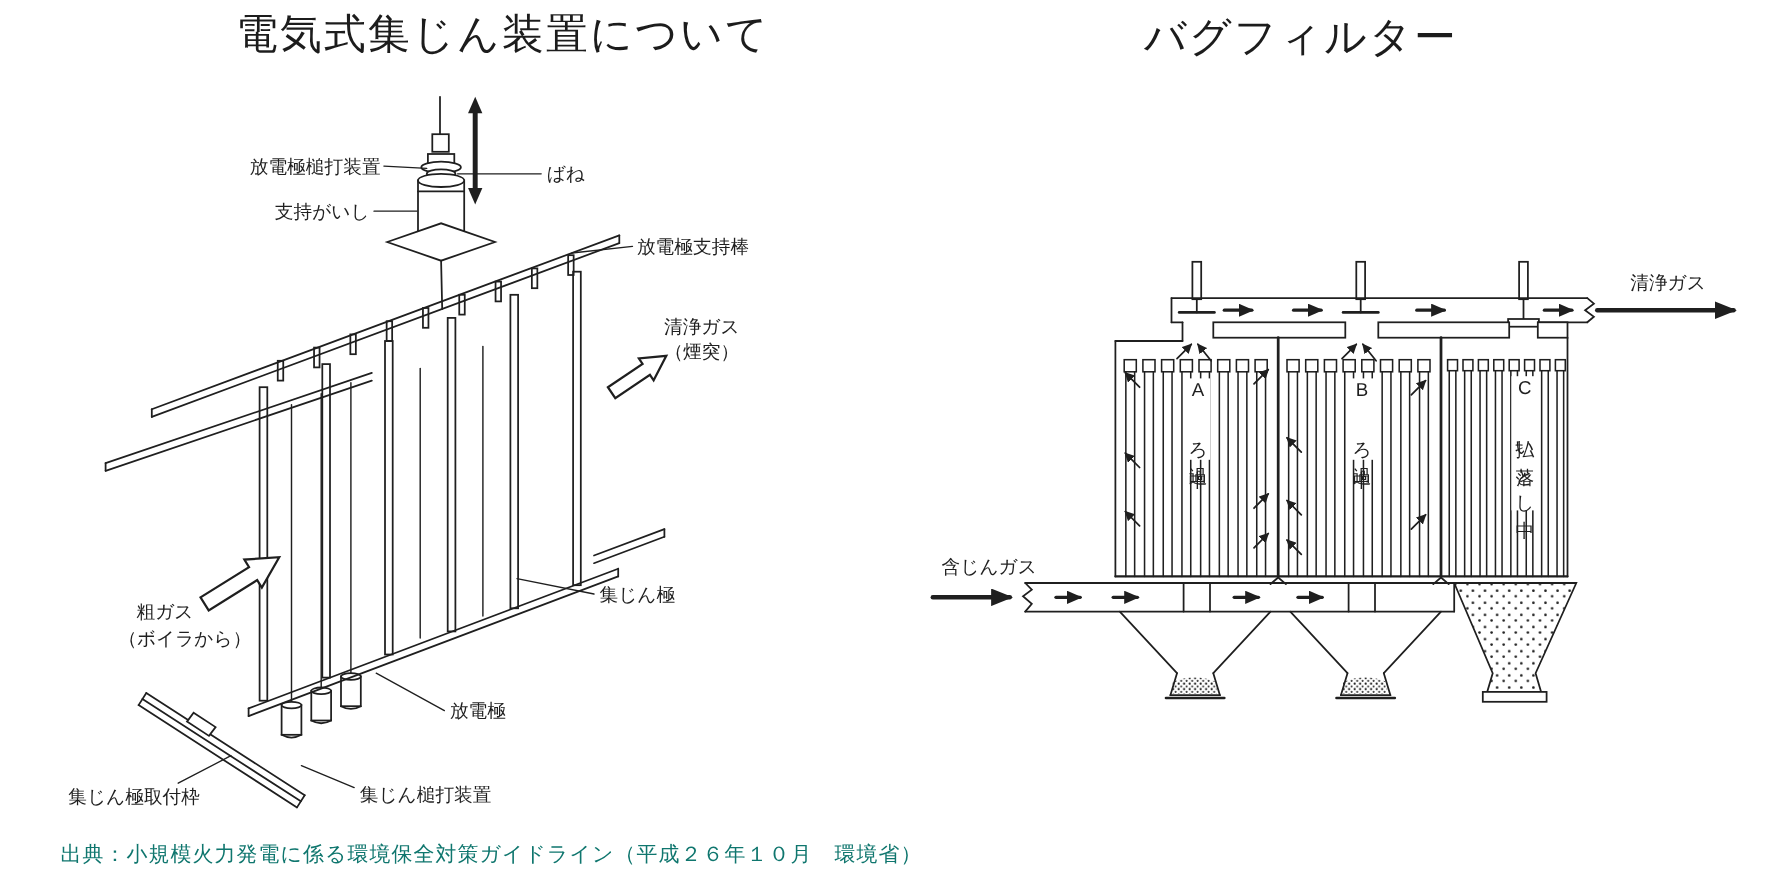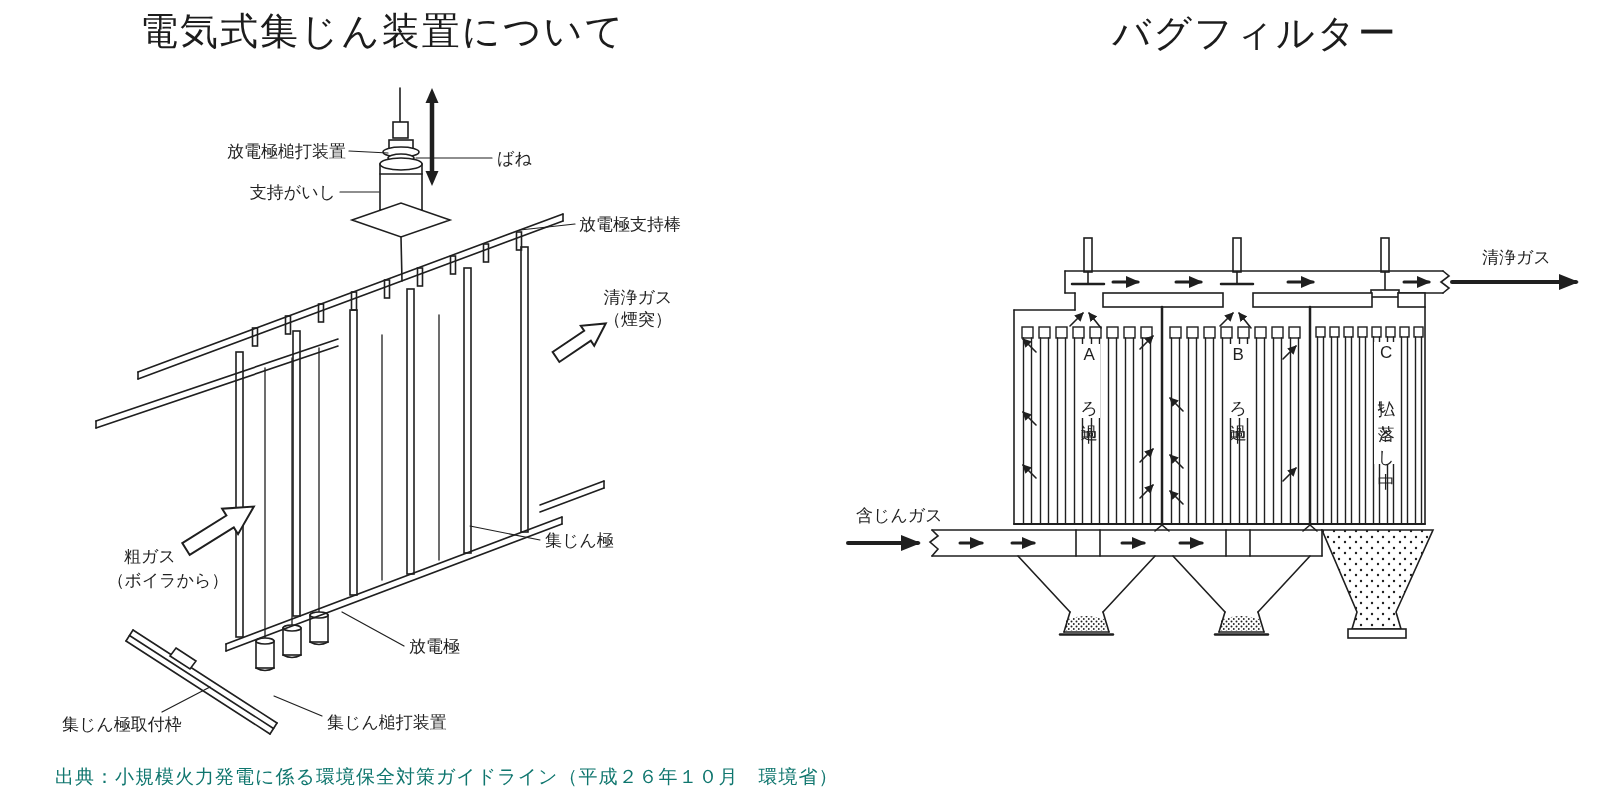--- a/index.html
+++ b/index.html
@@ -1,20 +1,20 @@
 <!DOCTYPE html>
 <html><head>
 <meta charset="utf-8">
 <style>
   html,body{margin:0;padding:0;background:#fff;}
   body{width:1608px;height:803px;font-family:"Liberation Sans",sans-serif;color:#1f1f1f;}
   .stage{position:relative;width:1608px;height:803px;background:#ffffff;overflow:hidden;}
   .title{position:absolute;font-size:38px;letter-spacing:2px;color:#1c1c1c;white-space:nowrap;}
-  .title-left{left:140px;top:6px;width:560px;text-align:left;}
-  .title-right{left:1040px;top:8px;width:430px;text-align:center;}
+  .title-left{left:140px;top:6px;width:560px;text-align:right;}
+  .title-right{left:1040px;top:8px;width:430px;}
   .source{position:absolute;left:55px;top:764px;font-size:19px;letter-spacing:1px;color:#0f766e;white-space:nowrap;}
   .vlabel{position:absolute;writing-mode:vertical-rl;text-orientation:upright;font-size:17px;
           letter-spacing:3px;line-height:1.1;background:#ffffff;padding:1px 2px;z-index:3;color:#1f1f1f;}
   svg{position:absolute;overflow:visible;}
   svg text{font-size:17px;fill:#1f1f1f;stroke:none;font-family:"Liberation Sans",sans-serif;}
 </style>
 </head>
 <body>
 
 <div class="stage">

